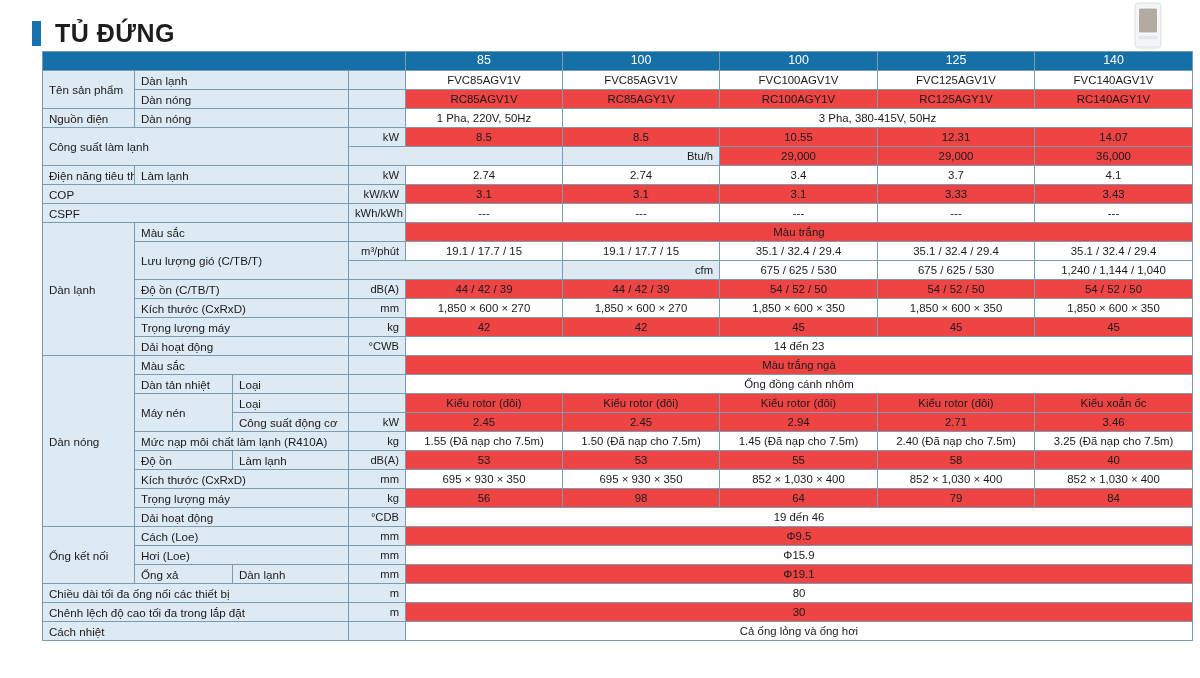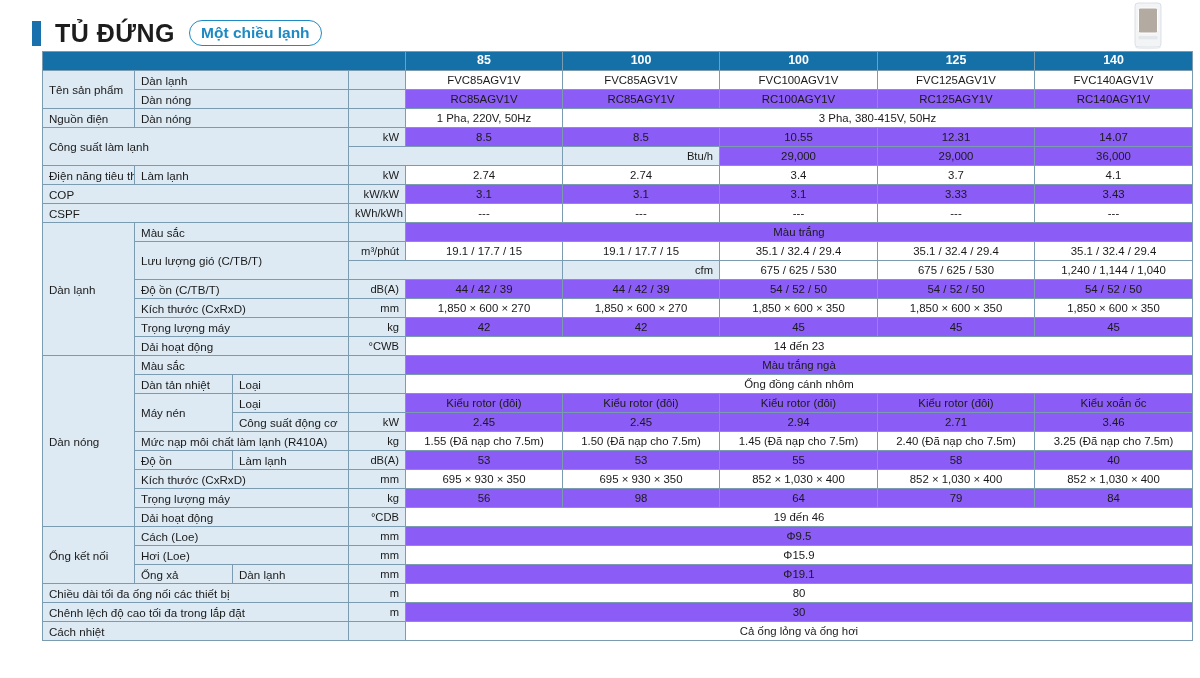--- a/index.html
+++ b/index.html
@@ -93,41 +93,40 @@
     text-align: right;
     font-size: 11.2px;
   }
   
   td.val {
     text-align: center;
     background: #ffffff;
     border-color: #7d7d7d;
     font-size: 11.4px;
   }
-  td.val.g { background: #8b5cf6; }
+  td.val.g { background: #ef4444; }
   
   td.hd {
     background: #1570a8;
     color: #ffffff;
     text-align: center;
-    font-weight: bold;
+    font-weight: normal;
     font-size: 12.4px;
     border-color: #1570a8;
     height: 17px;
   }
   td.hd.blank { background: #1570a8; }
   td.hdsep { border-left: 1px solid #9ecbe6; }
 </style>
 </head>
 <body>
 
 <div id="title-bar">
   <div id="title-tick"></div>
   <div id="page-title">TỦ ĐỨNG</div>
-  <div id="mode-badge">Một chiều lạnh</div>
 </div>
 
 <svg id="product-photo" viewBox="0 0 44 48">
   <rect x="9" y="1" width="26" height="44" rx="3" fill="#f2f4f6" stroke="#cfd6dc" stroke-width="0.7"></rect>
   <rect x="12.5" y="6" width="19" height="25" rx="1.5" fill="#b3aaa2"></rect>
   <rect x="12.5" y="6" width="19" height="25" rx="1.5" fill="none" stroke="#ffffff" stroke-width="1"></rect>
   <rect x="12.5" y="34" width="19" height="3.2" rx="1" fill="#e4e8eb"></rect>
   <ellipse cx="22" cy="45.6" rx="13" ry="1.6" fill="#e9edf0"></ellipse>
 </svg>
 

